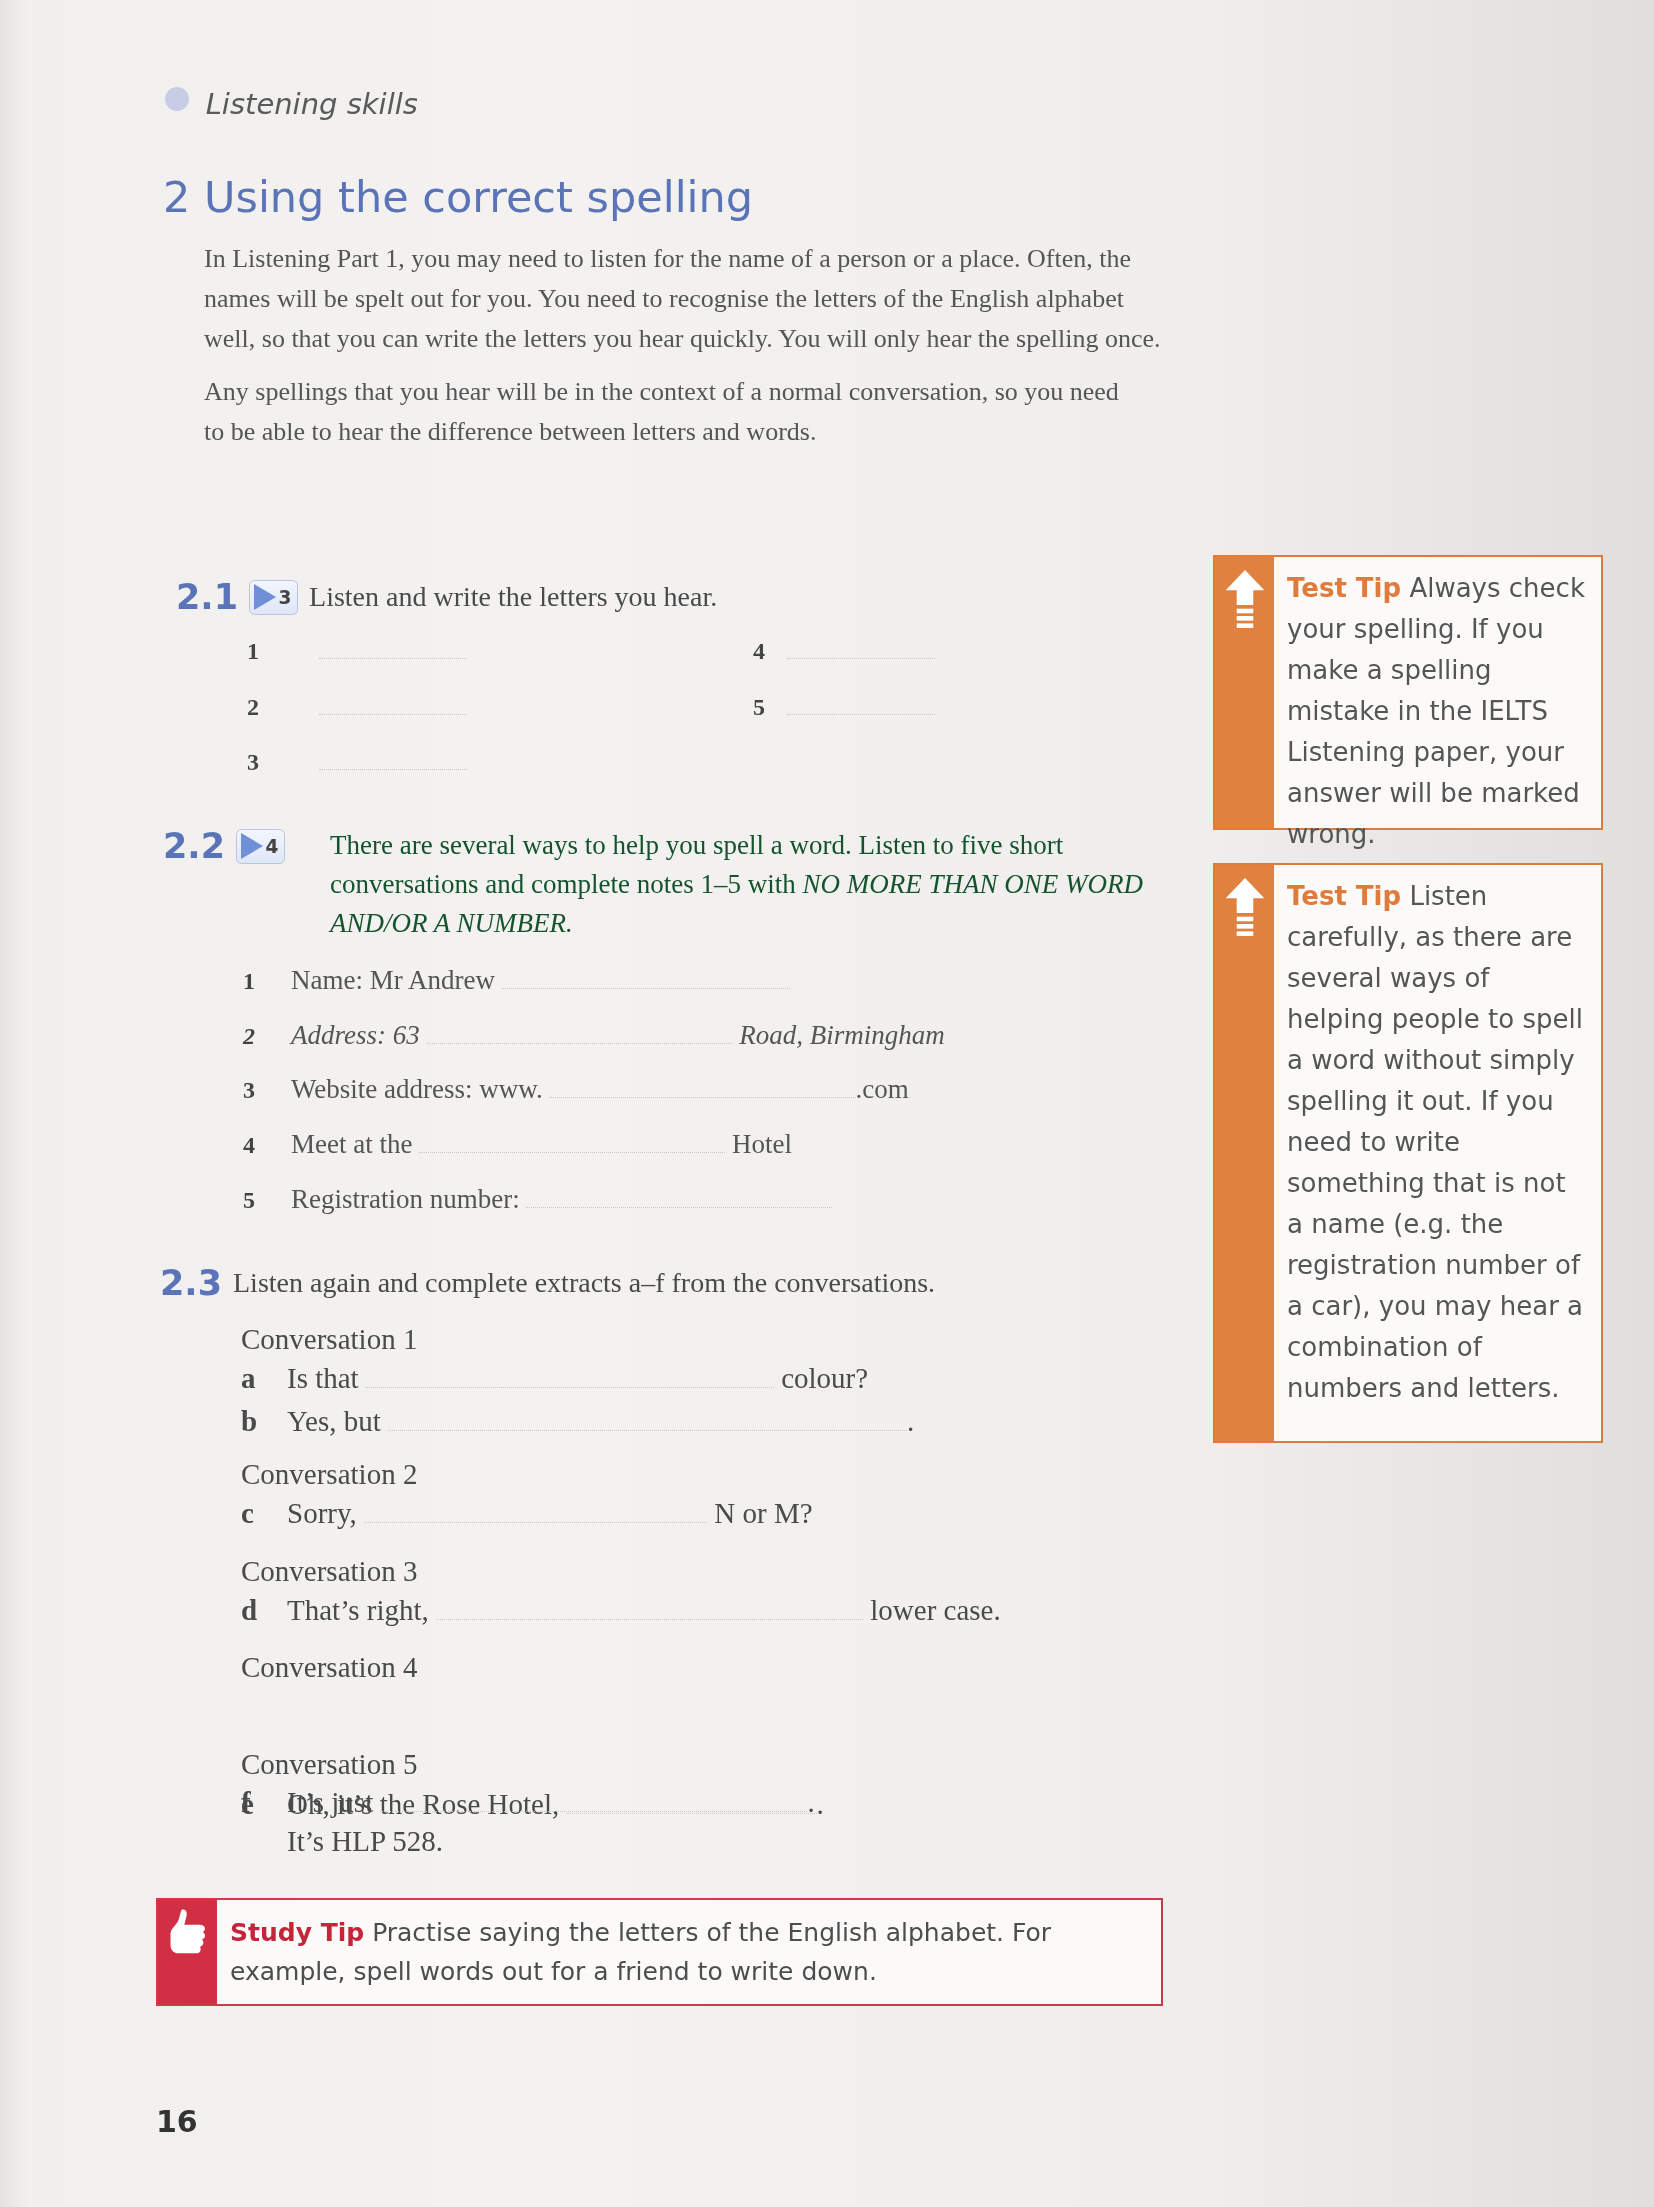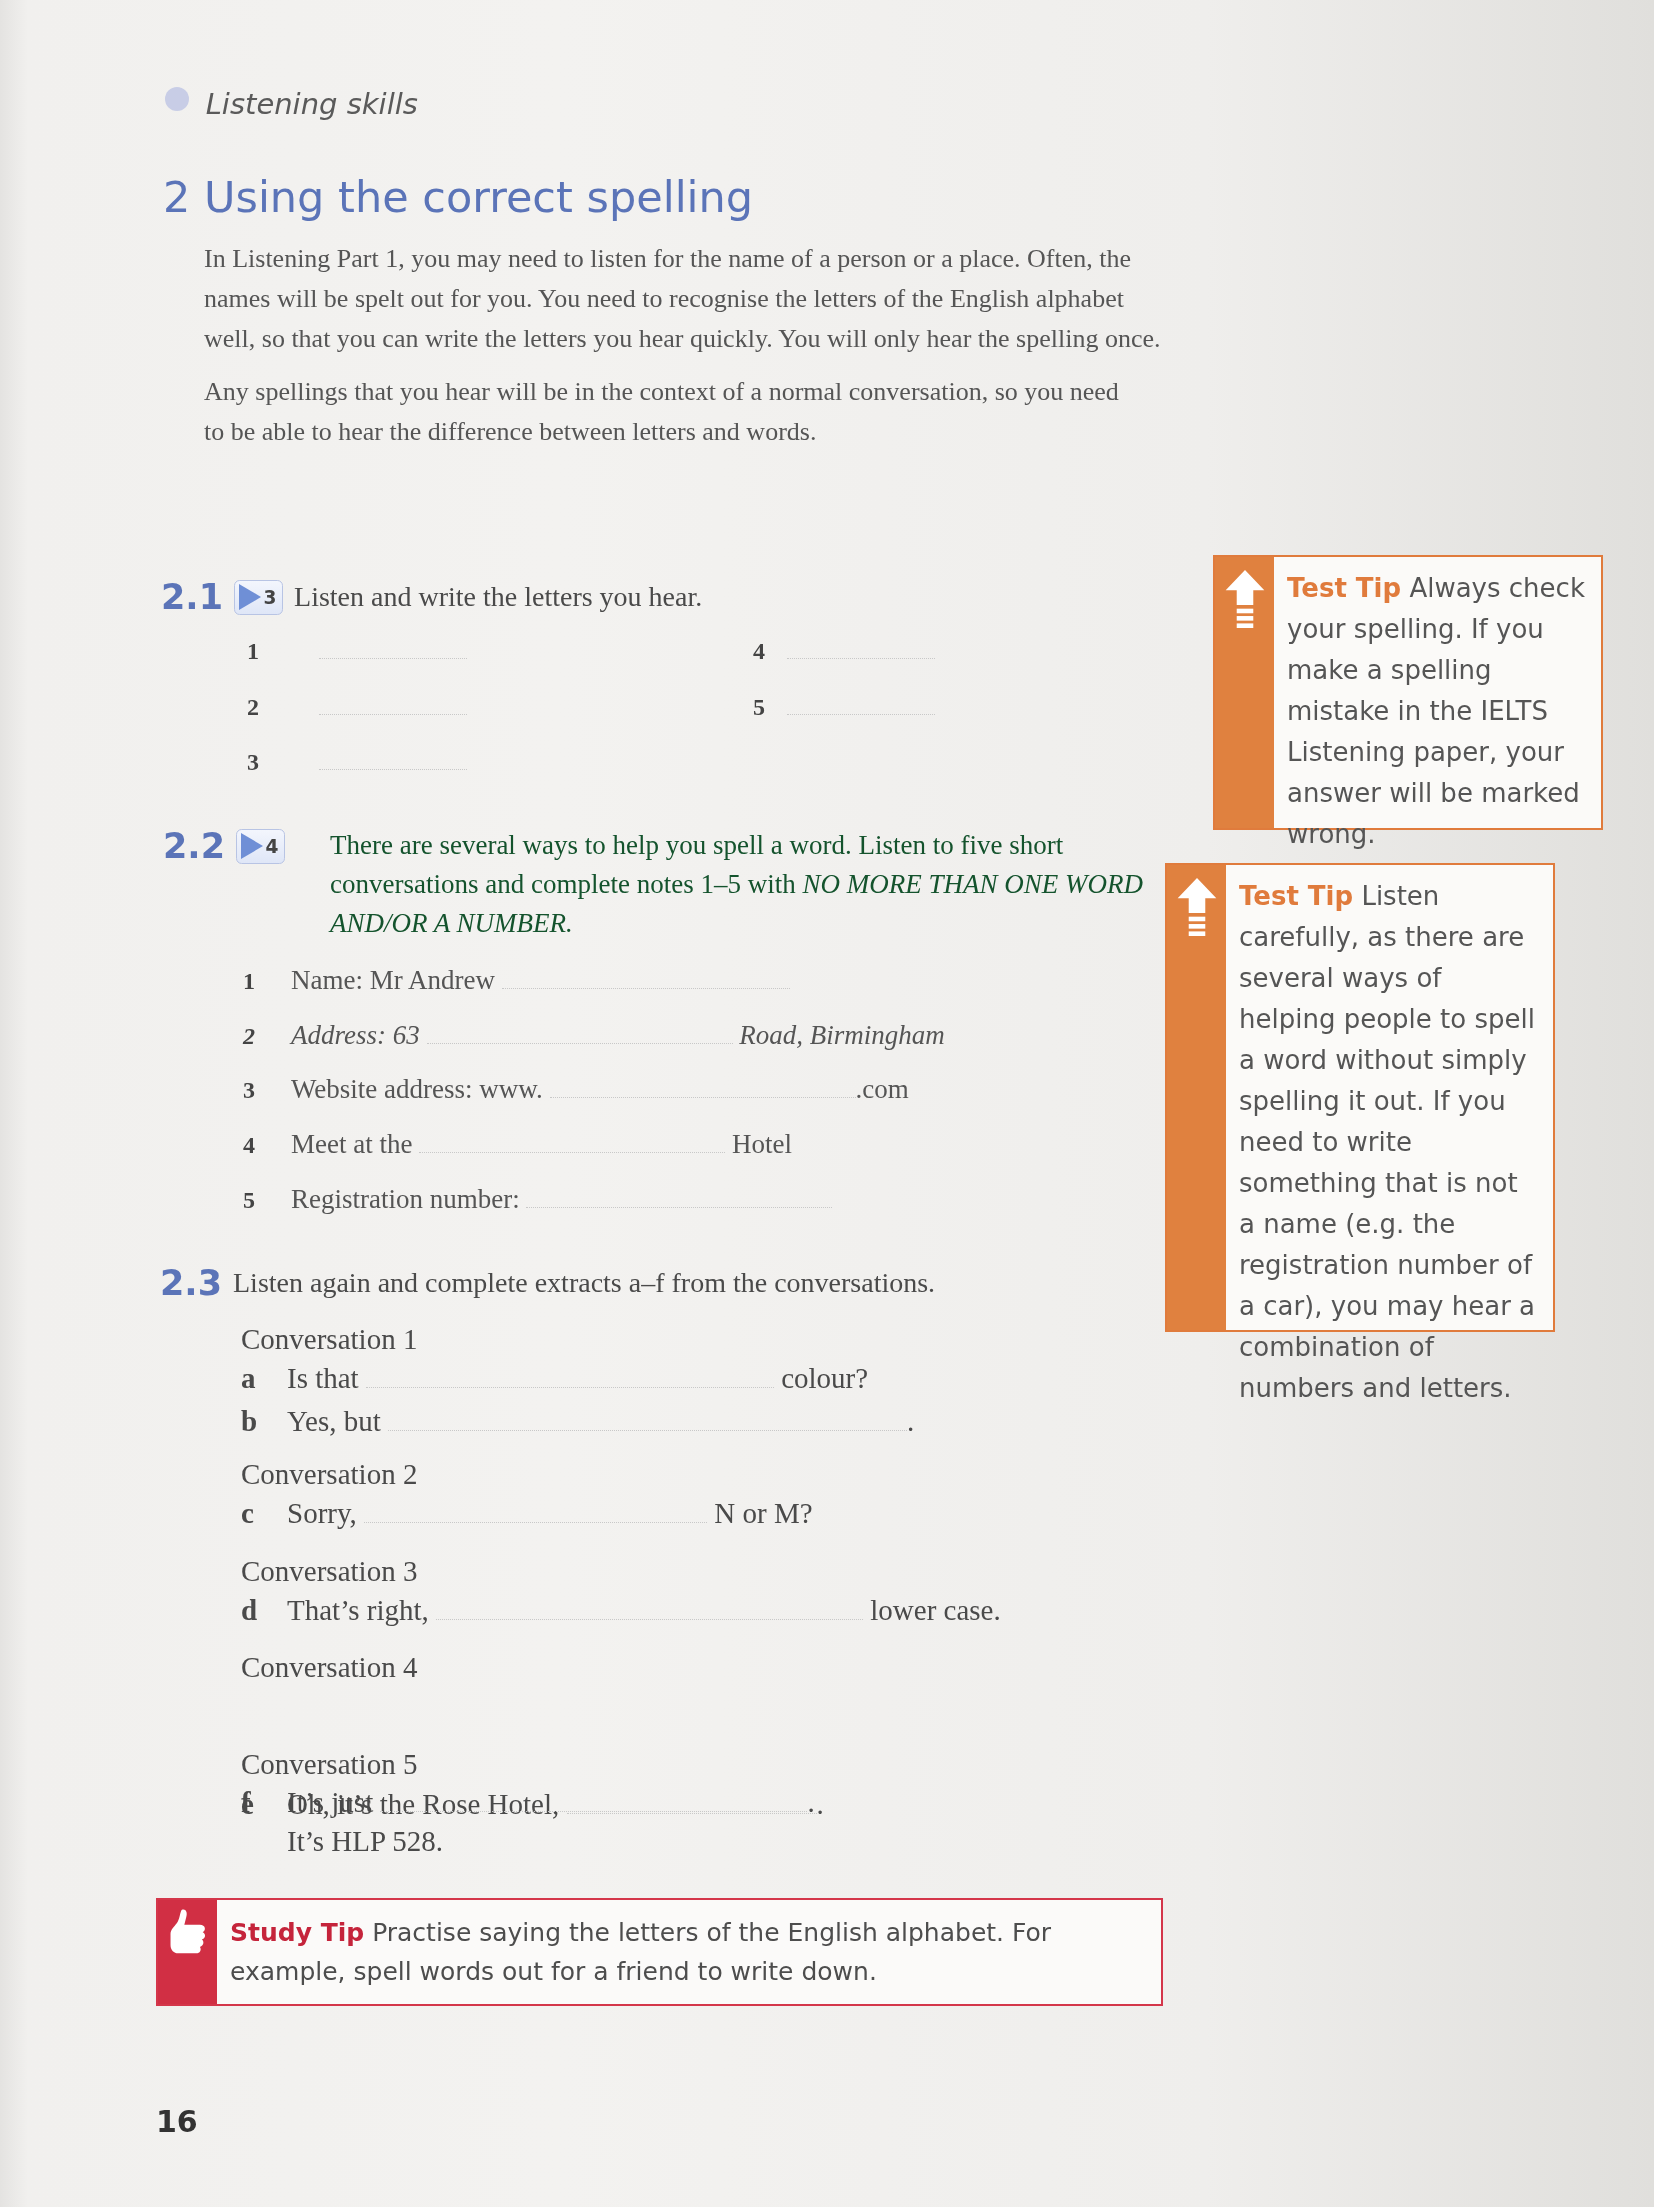--- a/index.html
+++ b/index.html
@@ -65,21 +65,21 @@
   <span class="section-text">Listening skills</span>
 </div>
 
 <div class="abs page-title">2  Using the correct spelling</div>
 
 <div class="abs intro">
   <p style="width:974px;">In Listening Part 1, you may need to listen for the name of a person or a place. Often, the names will be spelt out for you. You need to recognise the letters of the English alphabet well, so that you can write the letters you hear quickly. You will only hear the spelling once.</p>
   <p style="width:928px;">Any spellings that you hear will be in the context of a normal conversation, so you need to be able to hear the difference between letters and words.</p>
 </div>
 
-<div class="abs ex-row" style="left:161px; top:577px;">
+<div class="abs ex-row" style="left:176px; top:577px;">
   <span class="ex-num">2.1</span>
   <span class="audio-badge">
     <span class="play-tri"></span>
     <span class="track-no">3</span>
   </span>
   <span class="ex-instr">Listen and write the letters you hear.</span>
 </div>
 
 <div class="abs" style="left:247px; top:638px;">
   <span class="item-num">1</span>
@@ -193,21 +193,21 @@
       <rect x="16" y="52" width="18" height="5" fill="#fff"></rect>
       <rect x="16" y="60" width="18" height="5" fill="#fff"></rect>
     </svg>
   </div>
   <div class="tip-body">
     <span class="tip-title">Test Tip</span>
     <span>Always check your spelling. If you make a spelling mistake in the IELTS Listening paper, your answer will be marked wrong.</span>
   </div>
 </div>
 
-<div class="abs tip-box" style="left:1165px; top:863px; width:390px; height:469px;">
+<div class="abs tip-box" style="left:1213px; top:863px; width:390px; height:580px;">
   <div class="tip-bar">
     <svg width="46" height="74" viewBox="0 0 50 80" style="position:absolute; left:6.5px; top:11px;">
       <polygon points="25,2 46,24 34,24 34,40 16,40 16,24 4,24" fill="#fff"></polygon>
       <rect x="16" y="44" width="18" height="5" fill="#fff"></rect>
       <rect x="16" y="52" width="18" height="5" fill="#fff"></rect>
       <rect x="16" y="60" width="18" height="5" fill="#fff"></rect>
     </svg>
   </div>
   <div class="tip-body">
     <span class="tip-title">Test Tip</span>

